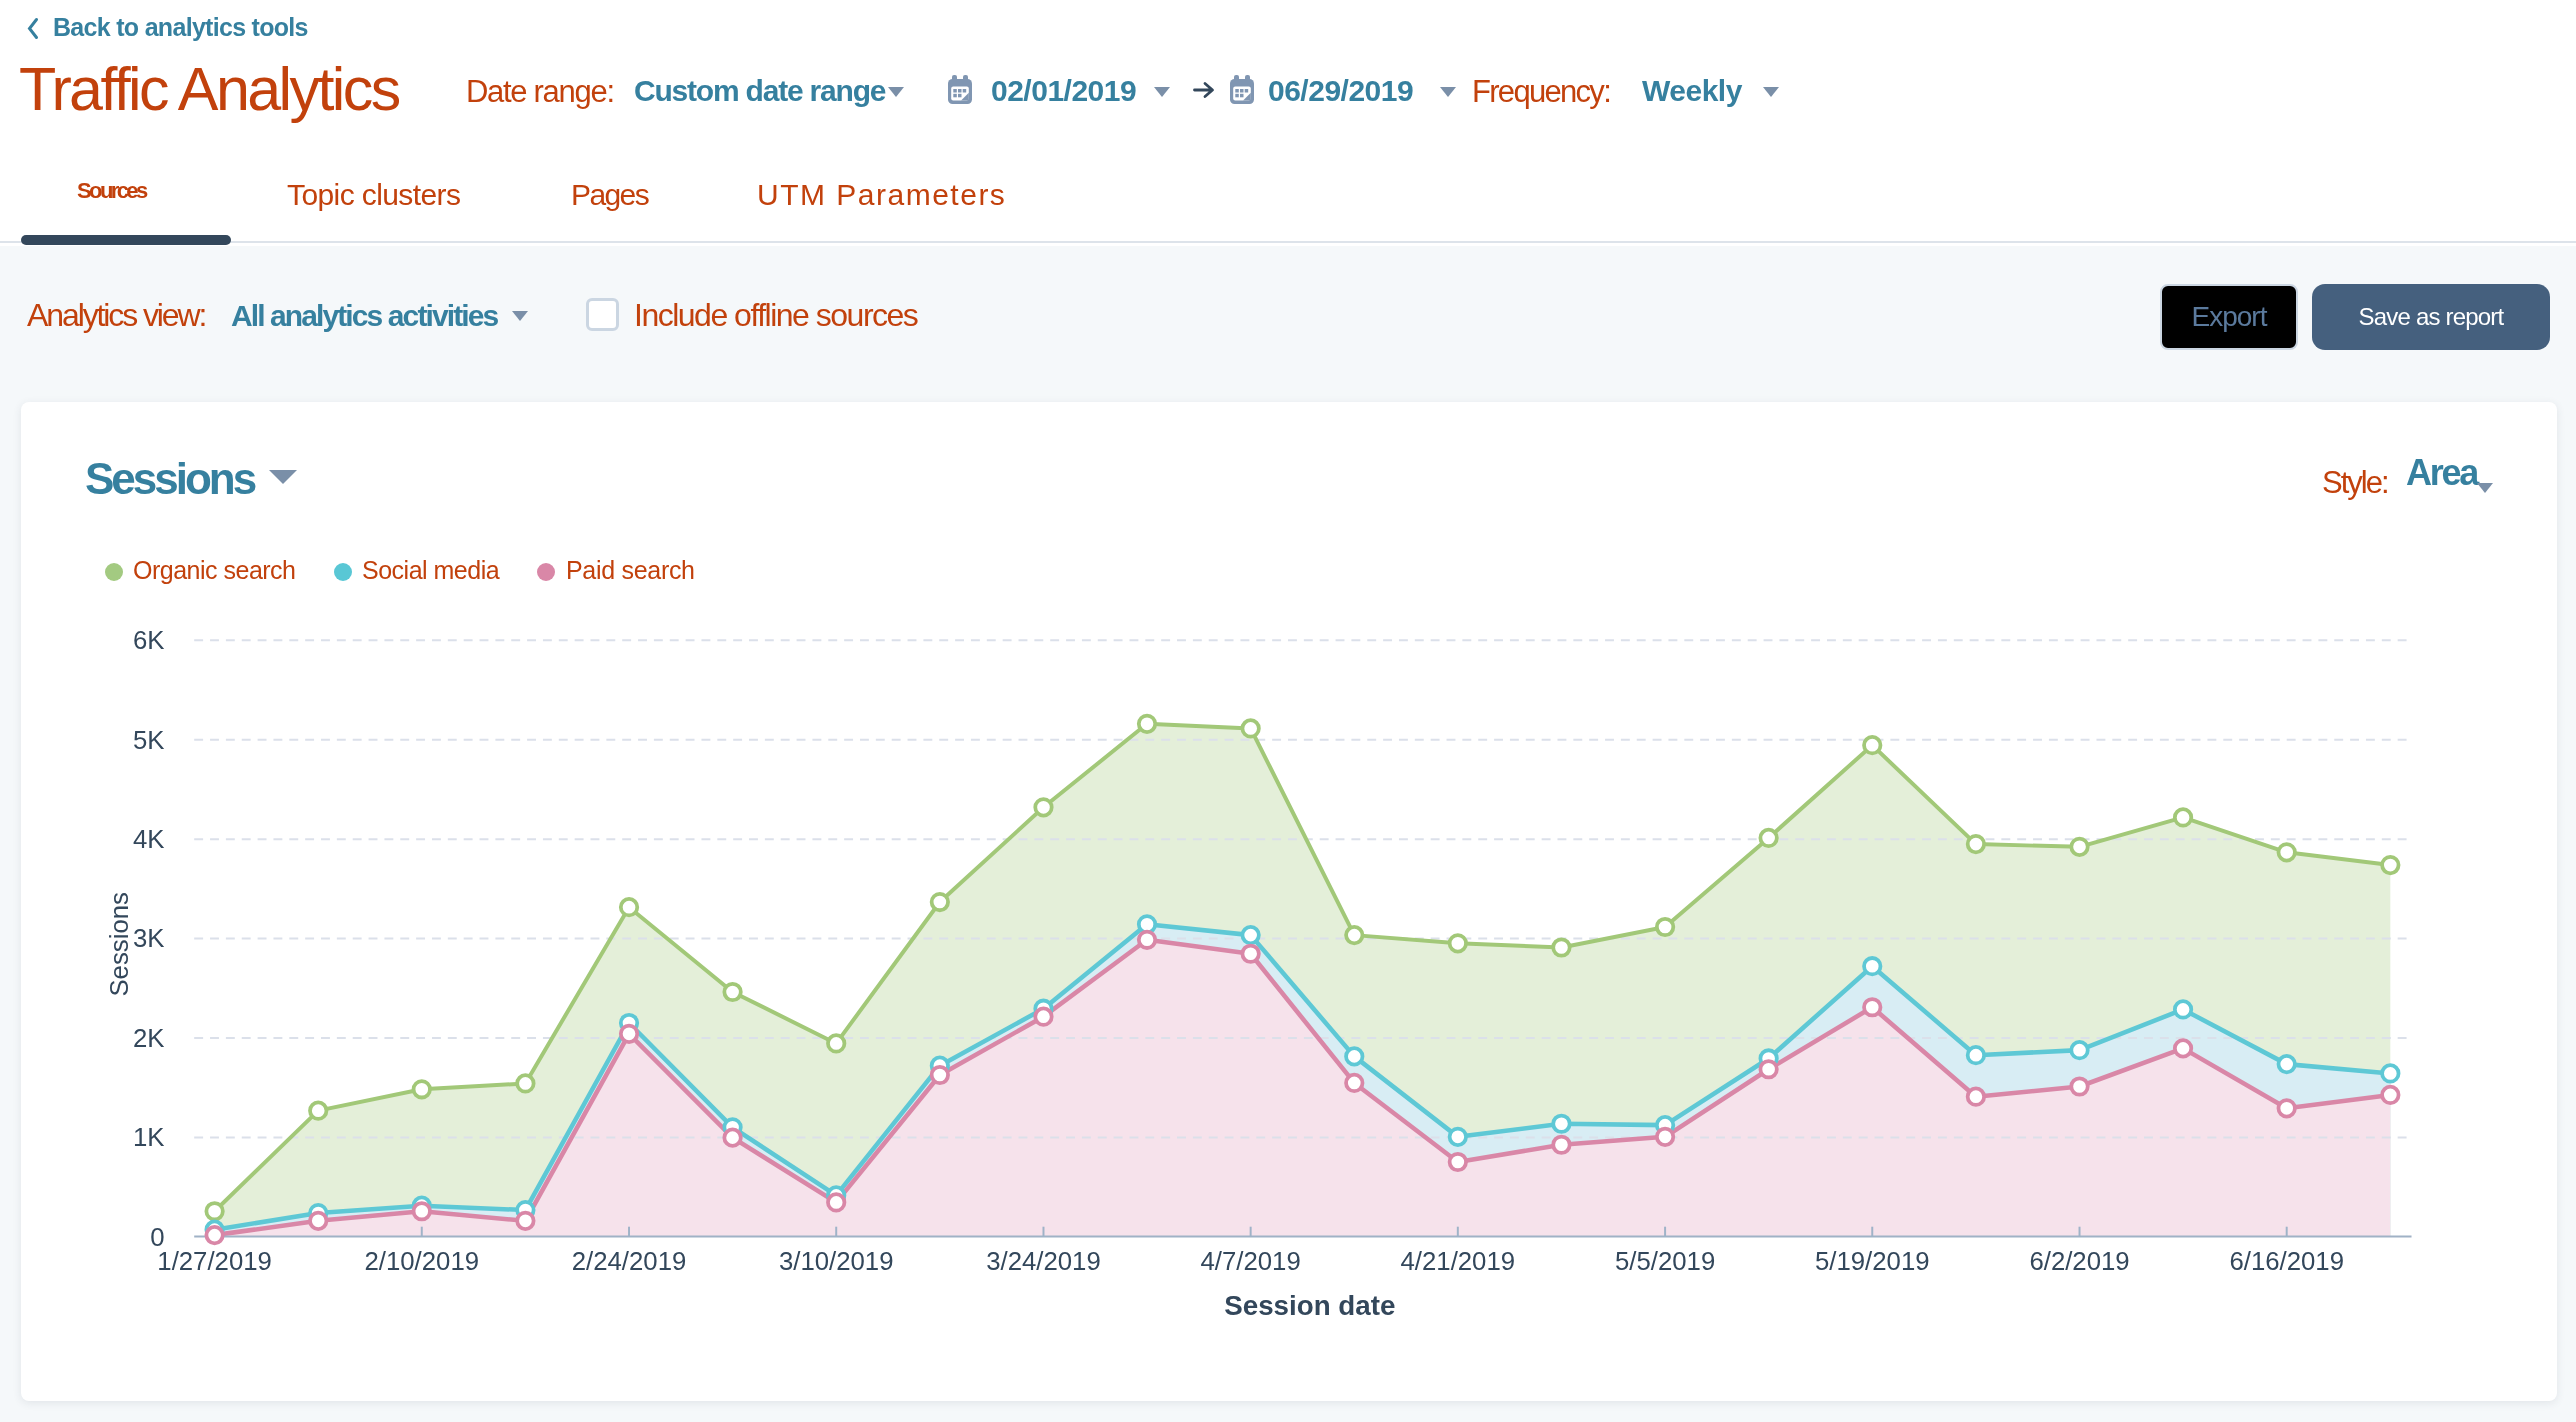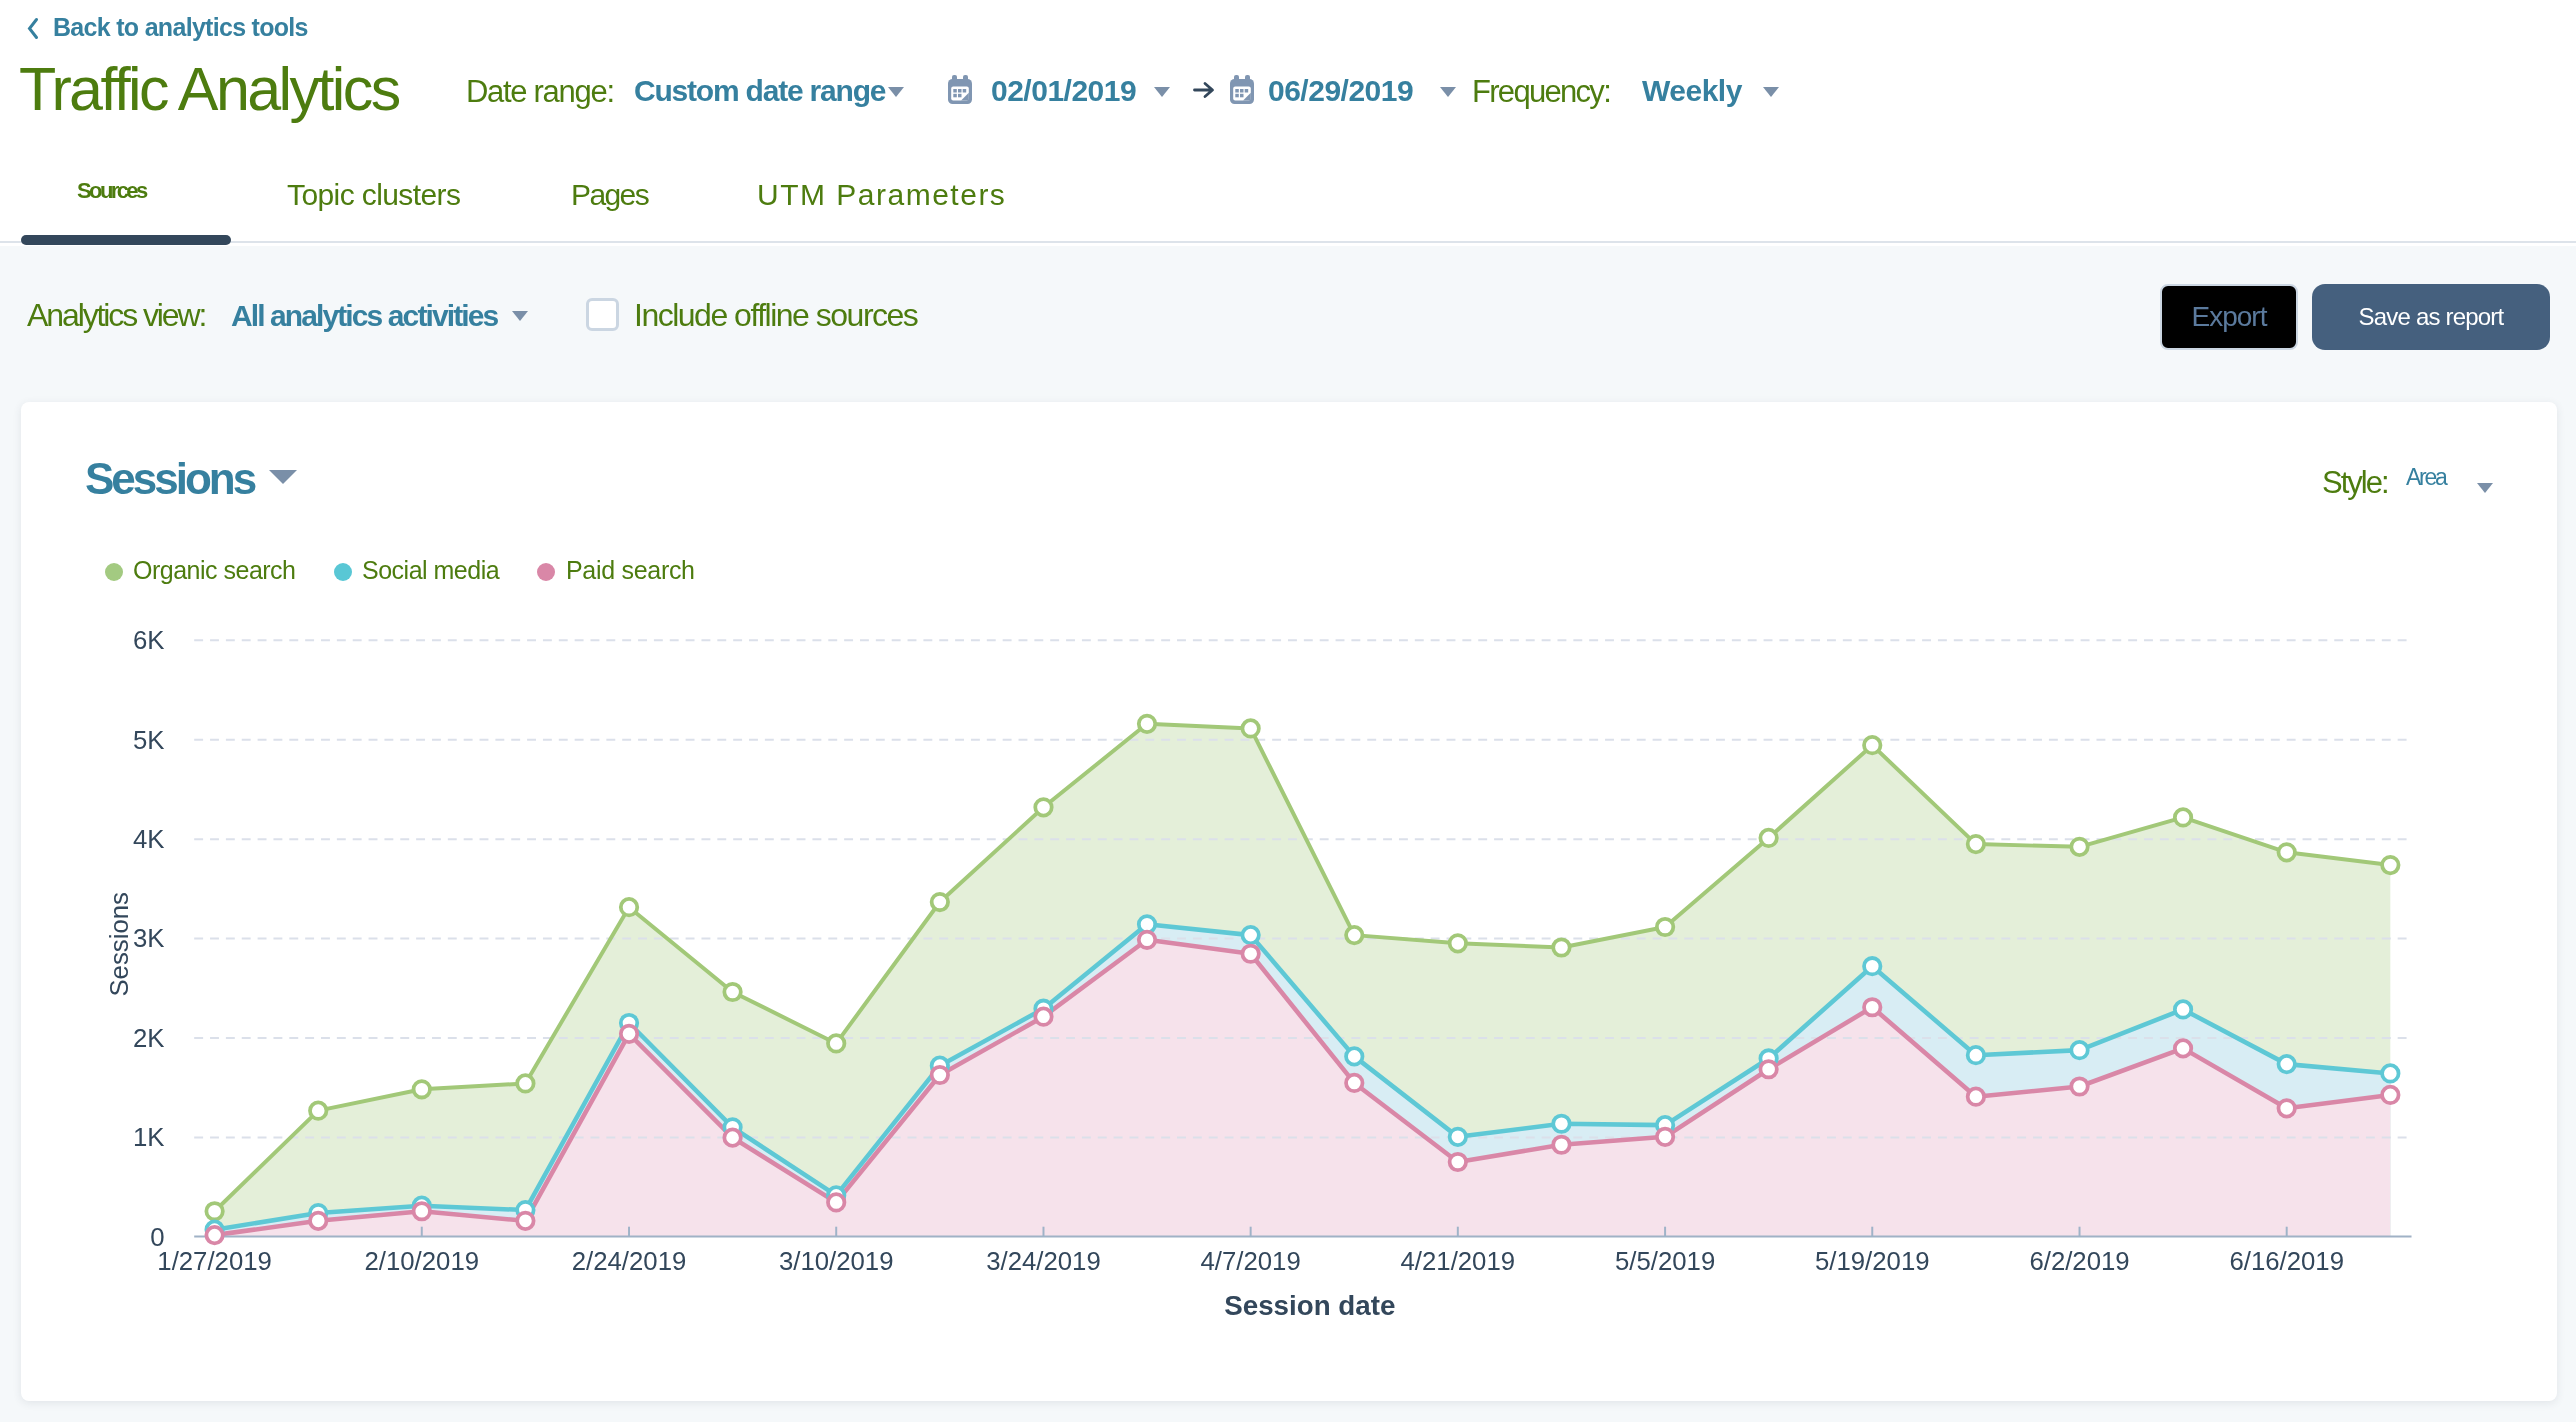--- a/index.html
+++ b/index.html
@@ -1,18 +1,18 @@
 <!DOCTYPE html>
 <html><head><meta charset="utf-8">
 <style>
 * { margin:0; padding:0; box-sizing:border-box; }
 html,body { width:2576px; height:1423px; background:#fff; font-family:"Liberation Sans",sans-serif; position:relative; overflow:hidden; }
 .abs { position:absolute; line-height:1; white-space:nowrap; }
 .teal { color:#36809f; }
-.dark { color:#4d7c0f; }
+.dark { color:#c2410c; }
 .caret { position:absolute; width:0; height:0; border-left:8.4px solid transparent; border-right:8.4px solid transparent; border-top:10px solid #7a8fa8; }
 .axlab { font-family:"Liberation Sans",sans-serif; font-size:26px; fill:#33475b; }
 </style></head>
 <body>
 <div class="abs" style="left:0;top:246px;width:2576px;height:1177px;background:#f5f8fa"></div>
 <div class="abs" style="left:0;top:241px;width:2576px;height:2px;background:#dde3ea"></div>
 
 <svg class="abs" style="left:26px;top:17px" width="14" height="24" viewBox="0 0 14 24">
     <path d="M10.5 2.5 L3.5 11.5 L10.5 20.5" fill="none" stroke="#36809f" stroke-width="3" stroke-linecap="round"></path>
   </svg>
@@ -79,21 +79,21 @@
 <div class="abs dark" style="left:634px;top:299px;font-size:32px;letter-spacing:-1.5px">Include offline sources</div>
 
 <div class="abs" style="left:2160px;top:284px;width:138px;height:66px;border:2px solid #cbd6e2;border-radius:8px;background:#000000;color:#5b7a9d;font-size:28px;letter-spacing:-1px;display:flex;align-items:center;justify-content:center">Export</div>
 <div class="abs" style="left:2312px;top:284px;width:238px;height:66px;border-radius:13px;background:#45607e;color:#fff;font-size:24px;letter-spacing:-0.8px;display:flex;align-items:center;justify-content:center">Save as report</div>
 
 <div class="abs" style="left:21px;top:402px;width:2536px;height:999px;background:#fff;border-radius:8px;box-shadow:0 2px 8px rgba(45,62,80,0.10)"></div>
 
 <div class="abs teal" style="left:85px;top:457px;font-size:44px;font-weight:bold;letter-spacing:-3px">Sessions</div>
 <div class="caret" style="left:269px;top:470px;border-left-width:14px;border-right-width:14px;border-top-width:14px"></div>
 <div class="abs dark" style="left:2322px;top:467px;font-size:31px;letter-spacing:-2px">Style:</div>
-<div class="abs teal" style="left:2406px;top:466px;font-size:23px;font-weight:normal;letter-spacing:-2.3px">Area</div>
+<div class="abs teal" style="left:2406px;top:455px;font-size:36px;font-weight:bold;letter-spacing:-2.3px">Area</div>
 <div class="caret" style="left:2477px;top:483px"></div>
 
 <div class="abs" style="left:105px;top:563px;width:18px;height:18px;border-radius:50%;background:#a3ca81"></div>
 <div class="abs dark" style="left:133px;top:558px;font-size:25px;letter-spacing:-0.5px">Organic search</div>
 <div class="abs" style="left:334px;top:563px;width:18px;height:18px;border-radius:50%;background:#59c7d5"></div>
 <div class="abs dark" style="left:362px;top:558px;font-size:25px;letter-spacing:-0.5px">Social media</div>
 <div class="abs" style="left:537px;top:563px;width:18px;height:18px;border-radius:50%;background:#d987a7"></div>
 <div class="abs dark" style="left:566px;top:558px;font-size:25px;letter-spacing:-0.3px">Paid search</div>
 
 <svg width="2576" height="1423" viewBox="0 0 2600 1436" style="position:absolute;left:0;top:0">

